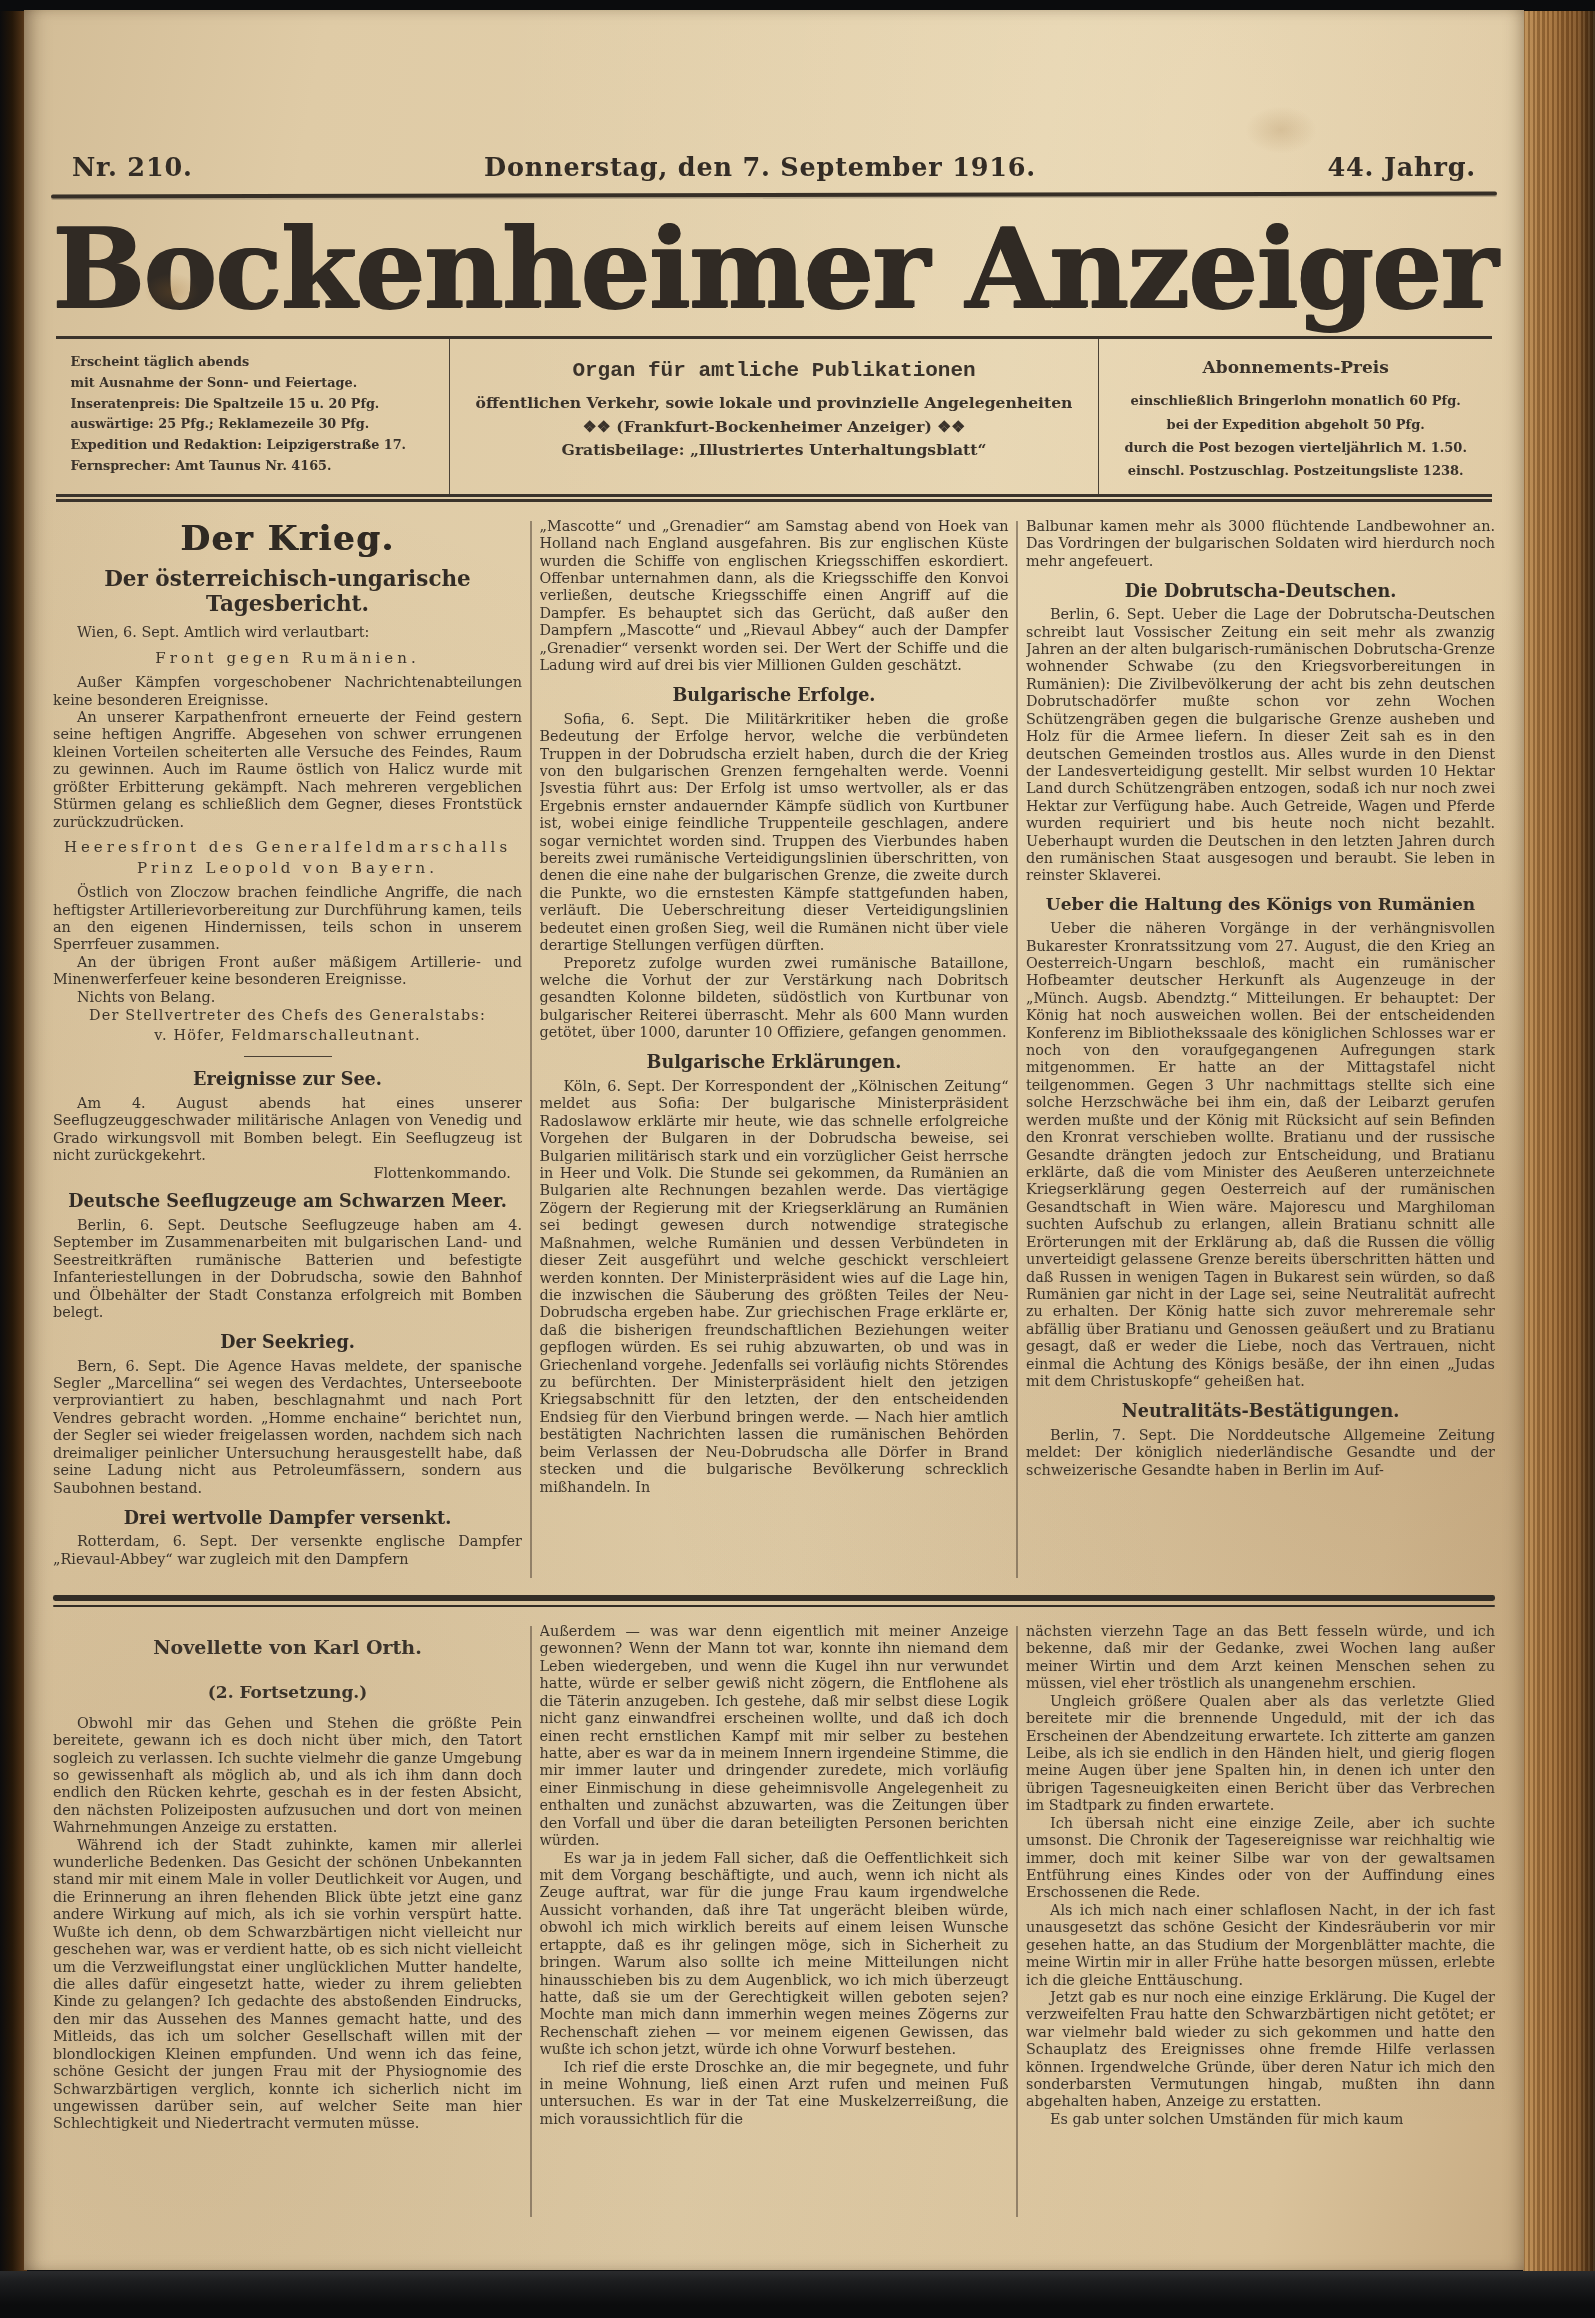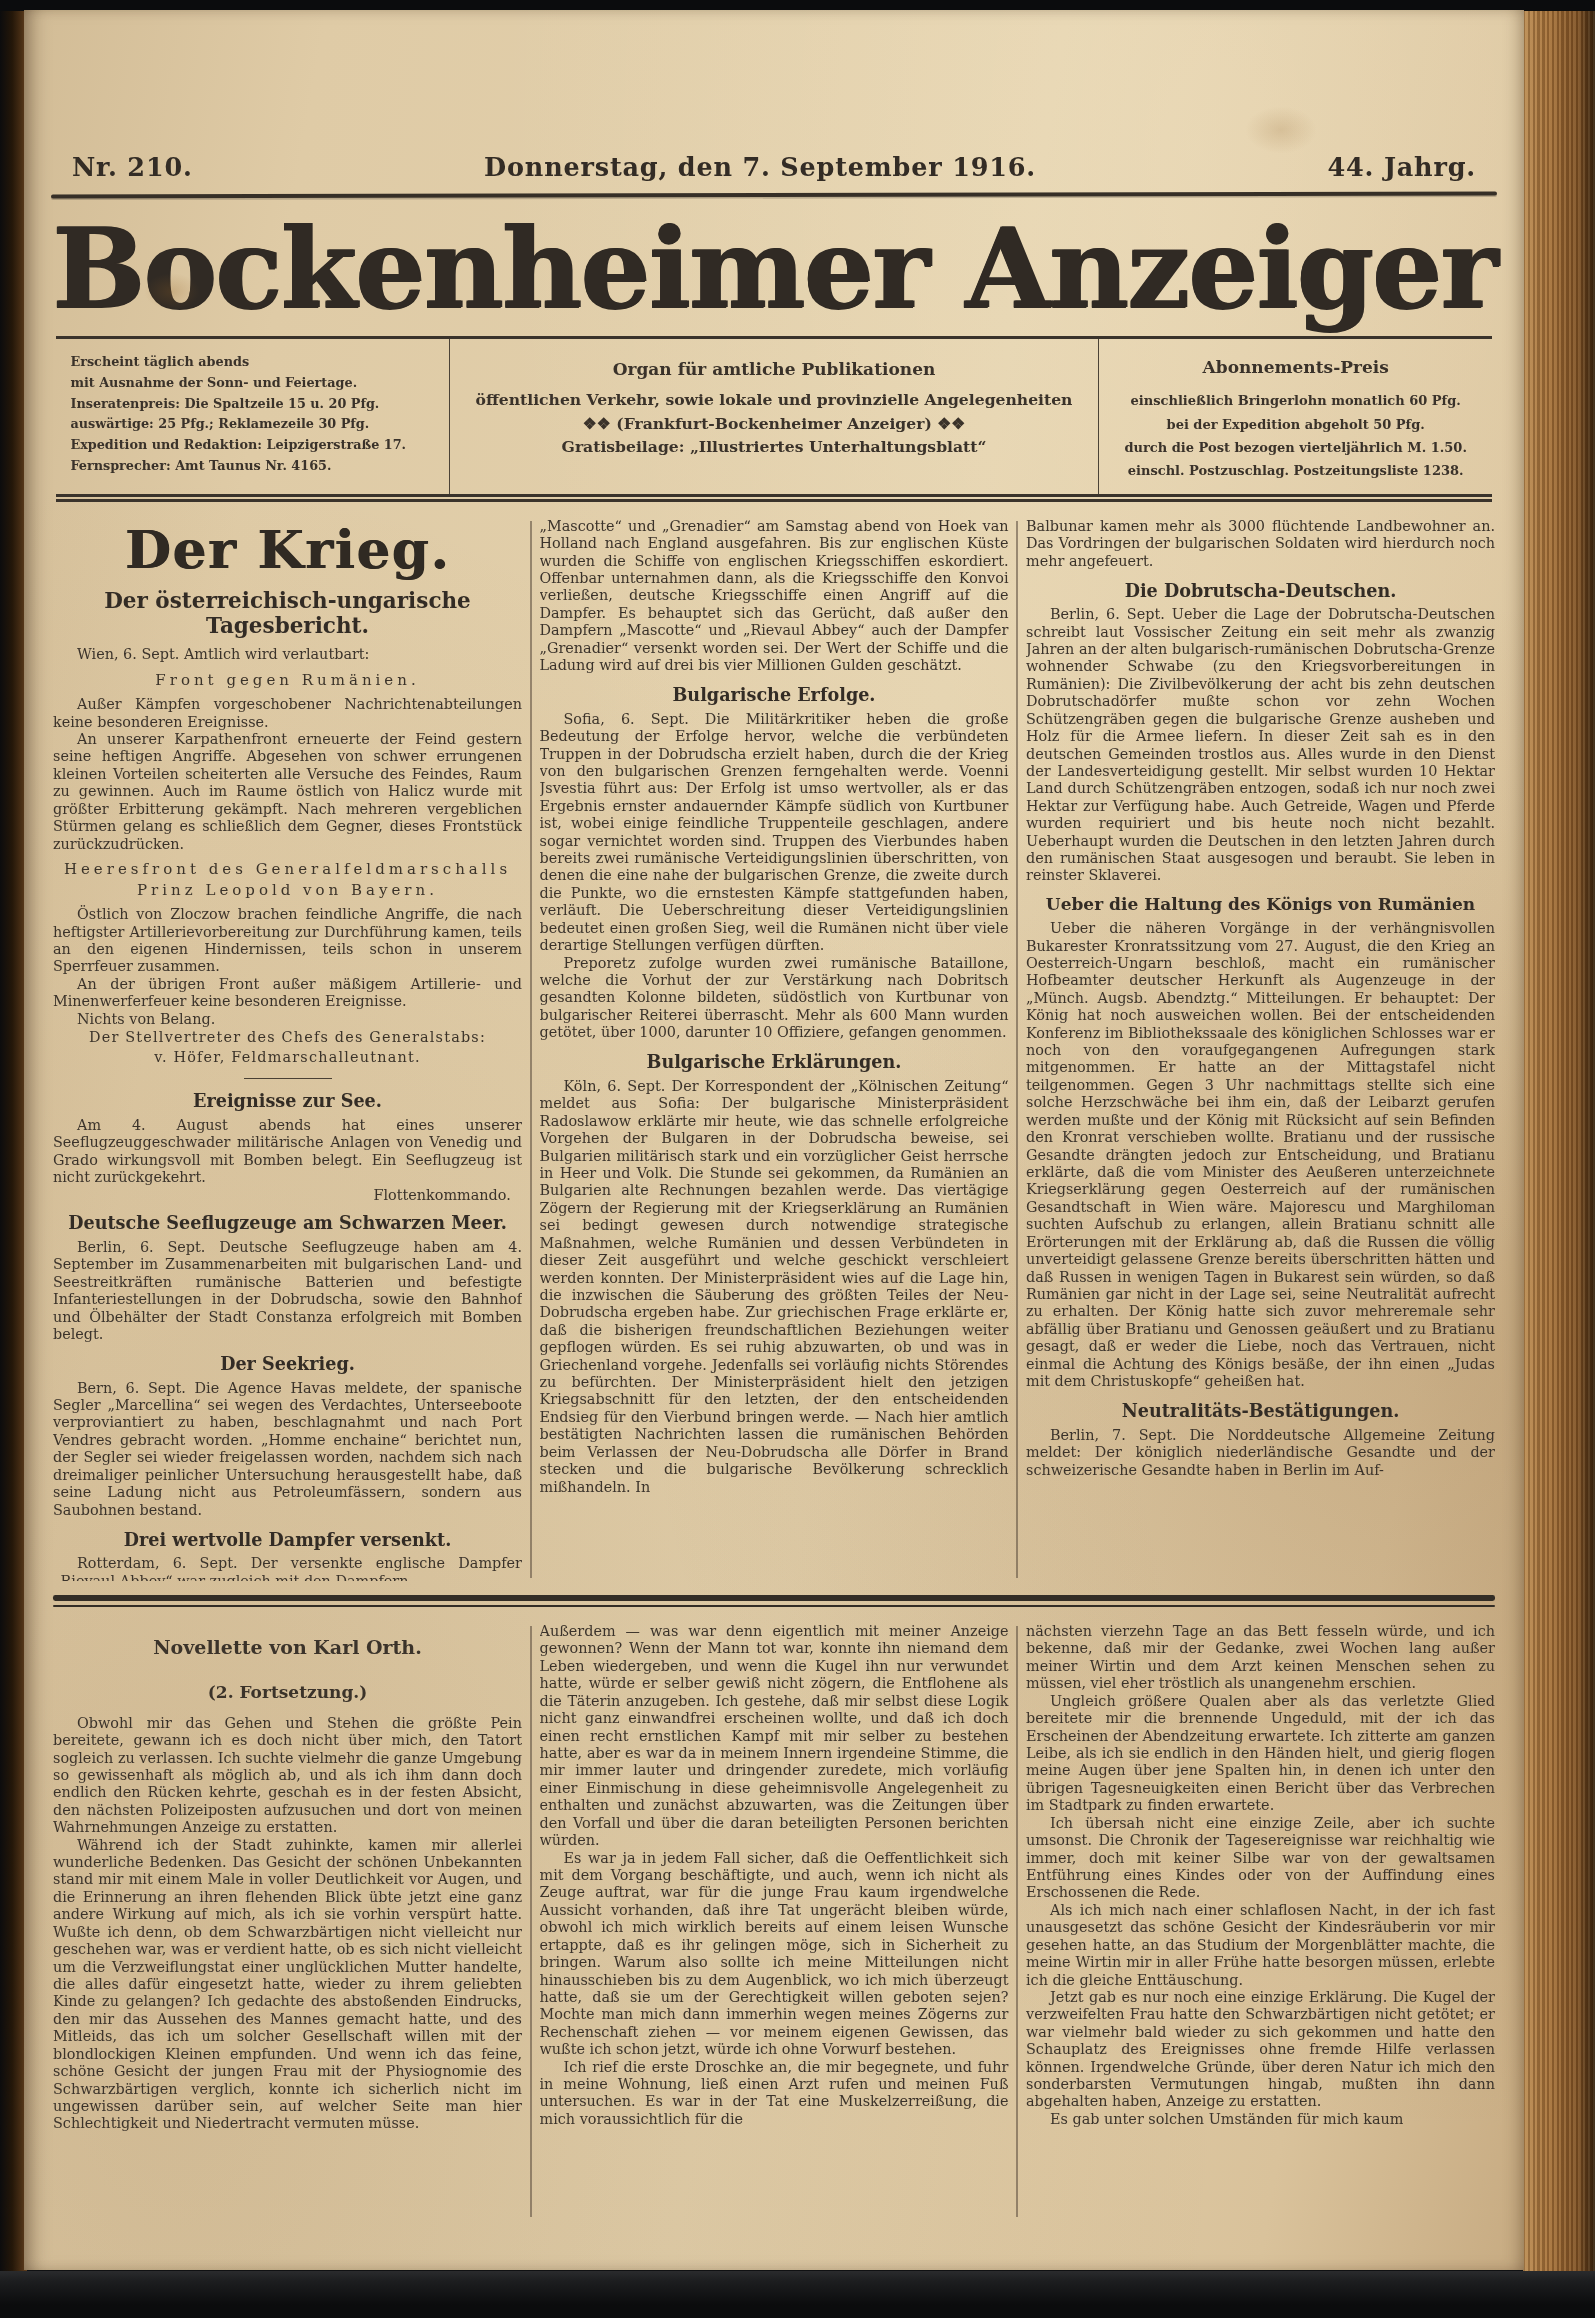--- a/index.html
+++ b/index.html
@@ -37,35 +37,35 @@
     margin:12.8px 0 6.4px 0;letter-spacing:-1.6px;
     text-shadow:1.6px 0 0 currentColor,0 0.8px 0 currentColor;
     font-family:"DejaVu Serif",serif;font-style:normal;}
 
   
   .infobox{display:flex;margin:8px 32px 0 32px;border-top:3.2px solid #3a332b;color:#3a322a;}
   .ib-cell{padding:12.8px 14.4px 11.2px 14.4px;font-weight:bold;text-align:center;}
   .ib-left{width:27%;font-size:12.8px;line-height:1.62;border-right:1.6px solid #4b4236;text-align:left;}
   .ib-center{width:46%;}
   .ib-right{width:27%;font-size:13px;line-height:1.8;border-left:1.6px solid #4b4236;}
-  .ib-center .t1{font-size:17px;margin:6.4px 0 11.2px 0;}
+  .ib-center .t1{font-size:21px;margin:6.4px 0 11.2px 0;font-family:Liberation Mono, monospace;}
   .ib-center .t2{font-size:15.6px;margin:4.8px 0;}
   .ib-right .t1{font-size:17px;margin:0 0 6.4px 0;}
   .dbl-rule{margin:0 32px;border-top:3.2px solid #3a332b;}
   .dbl-rule .inner{height:2.4px;margin-top:2.4px;background:#3a332b;}
 
   
   .colwrap{display:flex;justify-content:space-between;margin:16px 29px 0 29px;}
   .col{width:469px;overflow:hidden;position:relative;}
   .war .col{height:1063px;}
   .vrule{width:1.6px;background:#57493a;opacity:.55;margin:3.2px 0;}
 
   .fr-p{margin:0;text-align:justify;font-size:14.4px;line-height:1.21;color:#3b332b;}
   .ind{text-indent:24px;}
-  .fr-h1{font-size:53px;font-weight:bold;text-align:center;margin:0 0 8px 0;letter-spacing:1.6px;color:#302a23;
+  .fr-h1{font-size:34px;font-weight:bold;text-align:center;margin:0 0 8px 0;letter-spacing:1.6px;color:#302a23;
     text-shadow:0.8px 0 0 currentColor;}
   .fr-h2{font-size:21.5px;font-weight:bold;text-align:center;margin:1.6px 0 8px 0;color:#332c25;}
   .fr-h3{font-size:17.6px;font-weight:bold;text-align:center;margin:9.6px 0 5.6px 0;color:#332c25;}
   .fr-hline{font-size:17px;font-weight:bold;text-align:center;margin:9.6px 0 5.6px 0;color:#332c25;}
   .fr-sp{text-align:center;letter-spacing:4px;font-size:15px;margin:6.4px 0;line-height:1.35;}
   .fr-ctr{text-align:center;letter-spacing:1.2px;font-size:14.4px;line-height:1.35;}
   .fr-sig{text-align:right;font-size:14.4px;padding-right:11.2px;}
   .fr-rule{width:88px;border-top:1.6px solid #4a4034;margin:11.2px auto;}
   .fr-note{position:absolute;left:0;right:0;bottom:0;background:inherit;
     background:#dcc8a3;font-weight:bold;font-size:18px;text-align:left;

